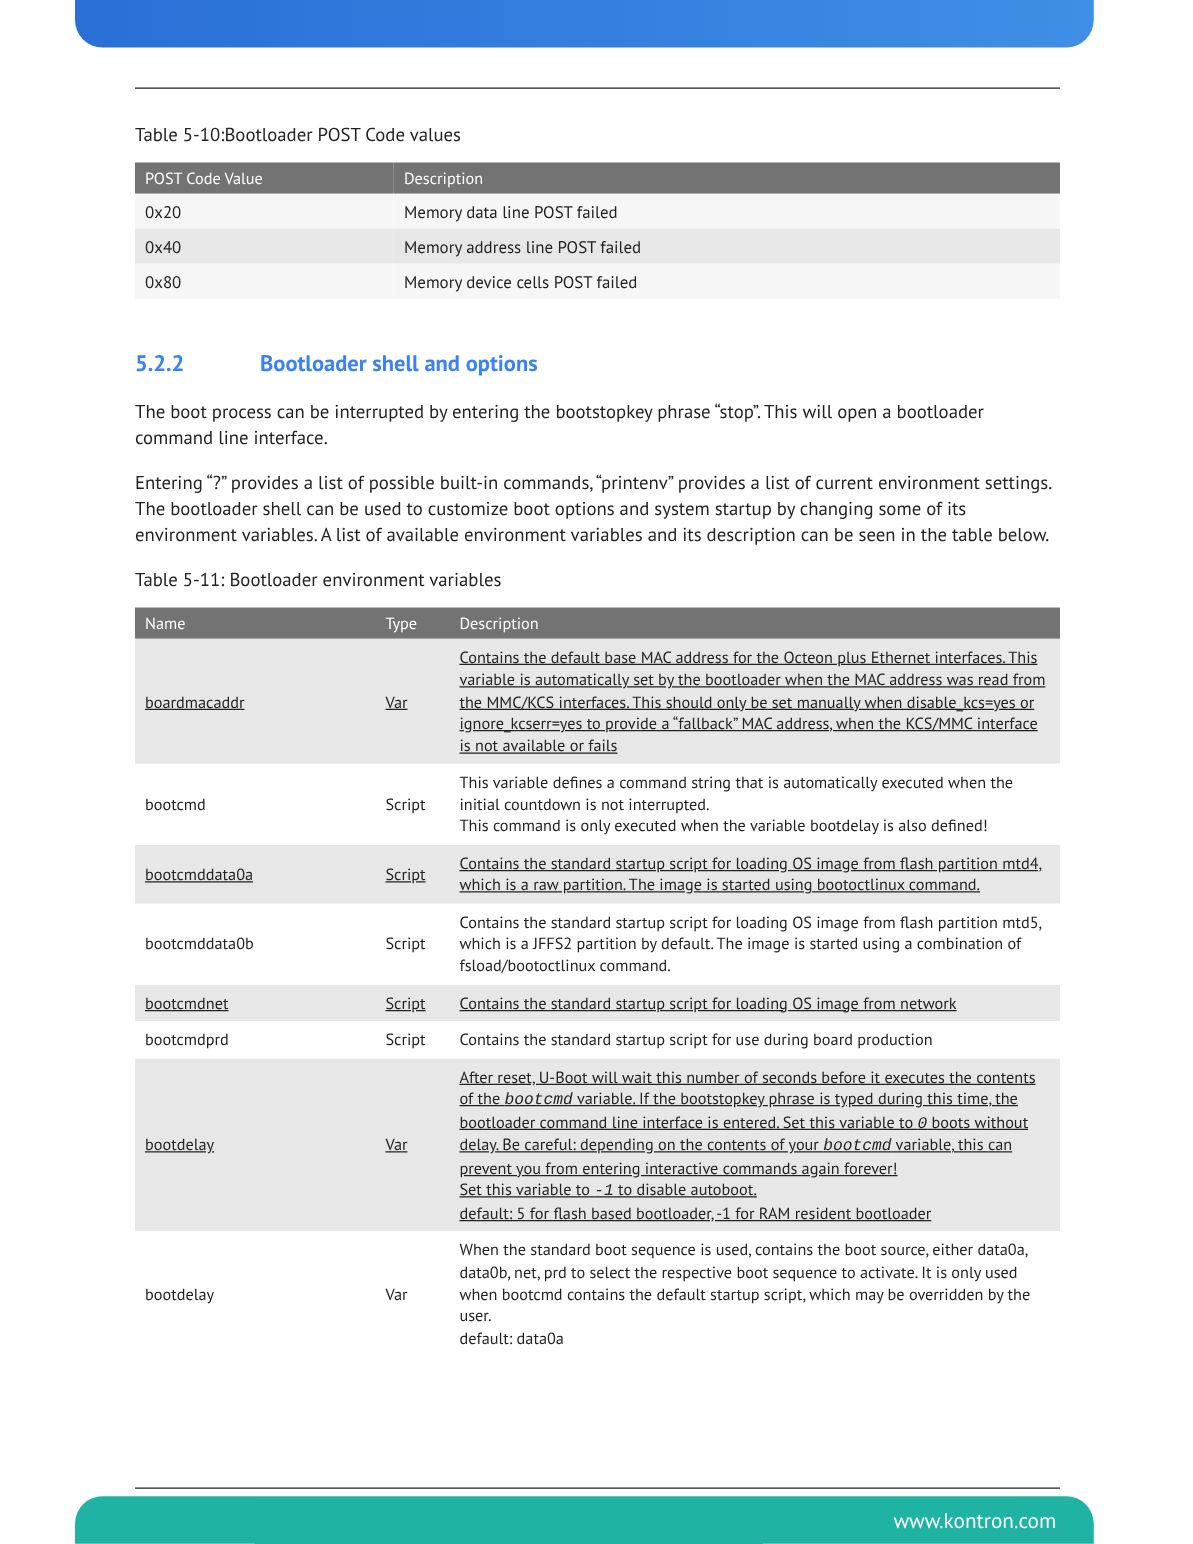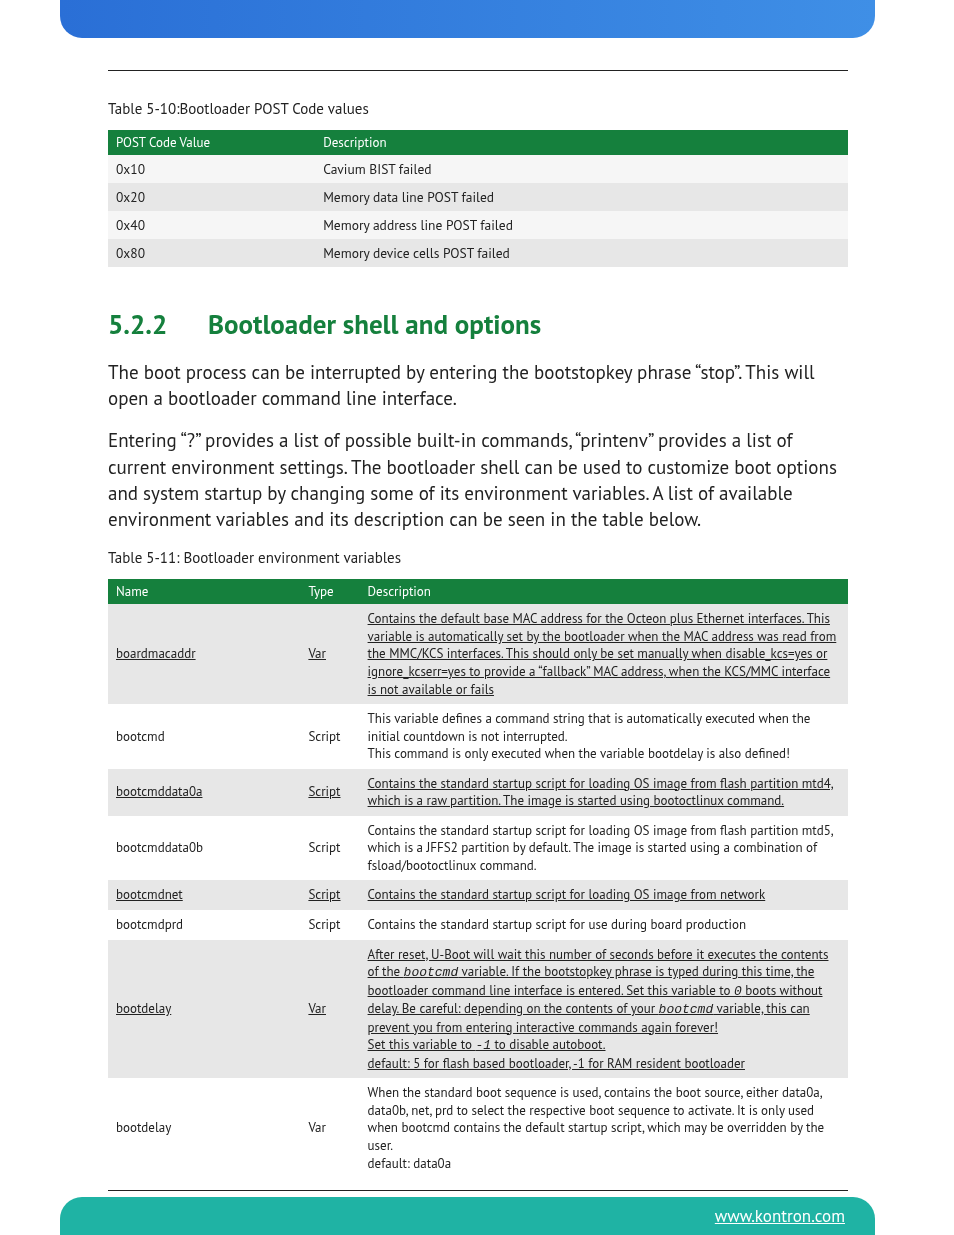--- a/index.html
+++ b/index.html
@@ -31,40 +31,40 @@
   .table-caption {
     font-size: 15px;
     margin-bottom: 12px;
   }
   table {
     width: 100%;
     border-collapse: collapse;
     font-size: 13.5px;
   }
   th {
-    background: #15803d;
+    background: #737373;
     color: #fff;
     text-align: left;
     font-weight: normal;
     padding: 4px 8px;
     font-size: 13px;
   }
   .t1 td { padding: 5px 8px; }
   .t1 tr:nth-child(even) td { background: #e7e7e7; }
   .t1 tr:nth-child(odd) td { background: #f6f6f6; }
   .t1 th:first-child { width: 28%; }
   .section-heading {
-    color: #15803d;
-    font-size: 27px;
+    color: #3b82f6;
+    font-size: 18px;
     font-weight: 700;
     margin: 40px 0 18px 0;
   }
   .section-heading .num { display:inline-block; width: 100px; }
   .para {
-    font-size: 19px;
+    font-size: 15px;
     line-height: 1.38;
     margin-bottom: 16px;
   }
   .t2 th:nth-child(1){ width:26%;margin-top:12px; }
   .t2 th:nth-child(2){ width:8%;margin-top:23px; }
   .t2 td { padding: 6px 8px; vertical-align: middle; font-size:13px; line-height:1.35;}
   .t2 tbody tr.shade td { background:#e7e7e7;text-decoration:underline; }
   .t2 tbody tr.plain td { background:#fff; }
   .mono-i { font-family: "Courier New", monospace; font-style: italic; }
   .footer-rule {
@@ -81,44 +81,39 @@
   .bottom-banner {
     position:absolute; left:60px; bottom:0;
     width:815px; height:38px;
     background:#1fb3a4;
     border-top-left-radius:22px;
     border-top-right-radius:22px;
     color:#fff;
     text-align:right;
     padding:8px 30px 0 0;
     font-size:17px;
-    text-decoration:underline;
   }
 </style>
 </head>
 <body>
 
 <div class="top-banner"></div>
 
 <div class="content">
   <hr class="top-rule">
 
   <div class="table-caption">Table 5-10:Bootloader POST Code values</div>
   <table class="t1">
     <thead>
         <tr>
       <th>POST Code Value</th>
       <th>Description</th>
     </tr>
       </thead>
     <tbody id="t1-body">
-        <tr>
-          <td>0x10</td>
-          <td>Cavium BIST failed</td>
-        </tr>
         <tr>
           <td>0x20</td>
           <td>Memory data line POST failed</td>
         </tr>
         <tr>
           <td>0x40</td>
           <td>Memory address line POST failed</td>
         </tr>
         <tr>
           <td>0x80</td>

